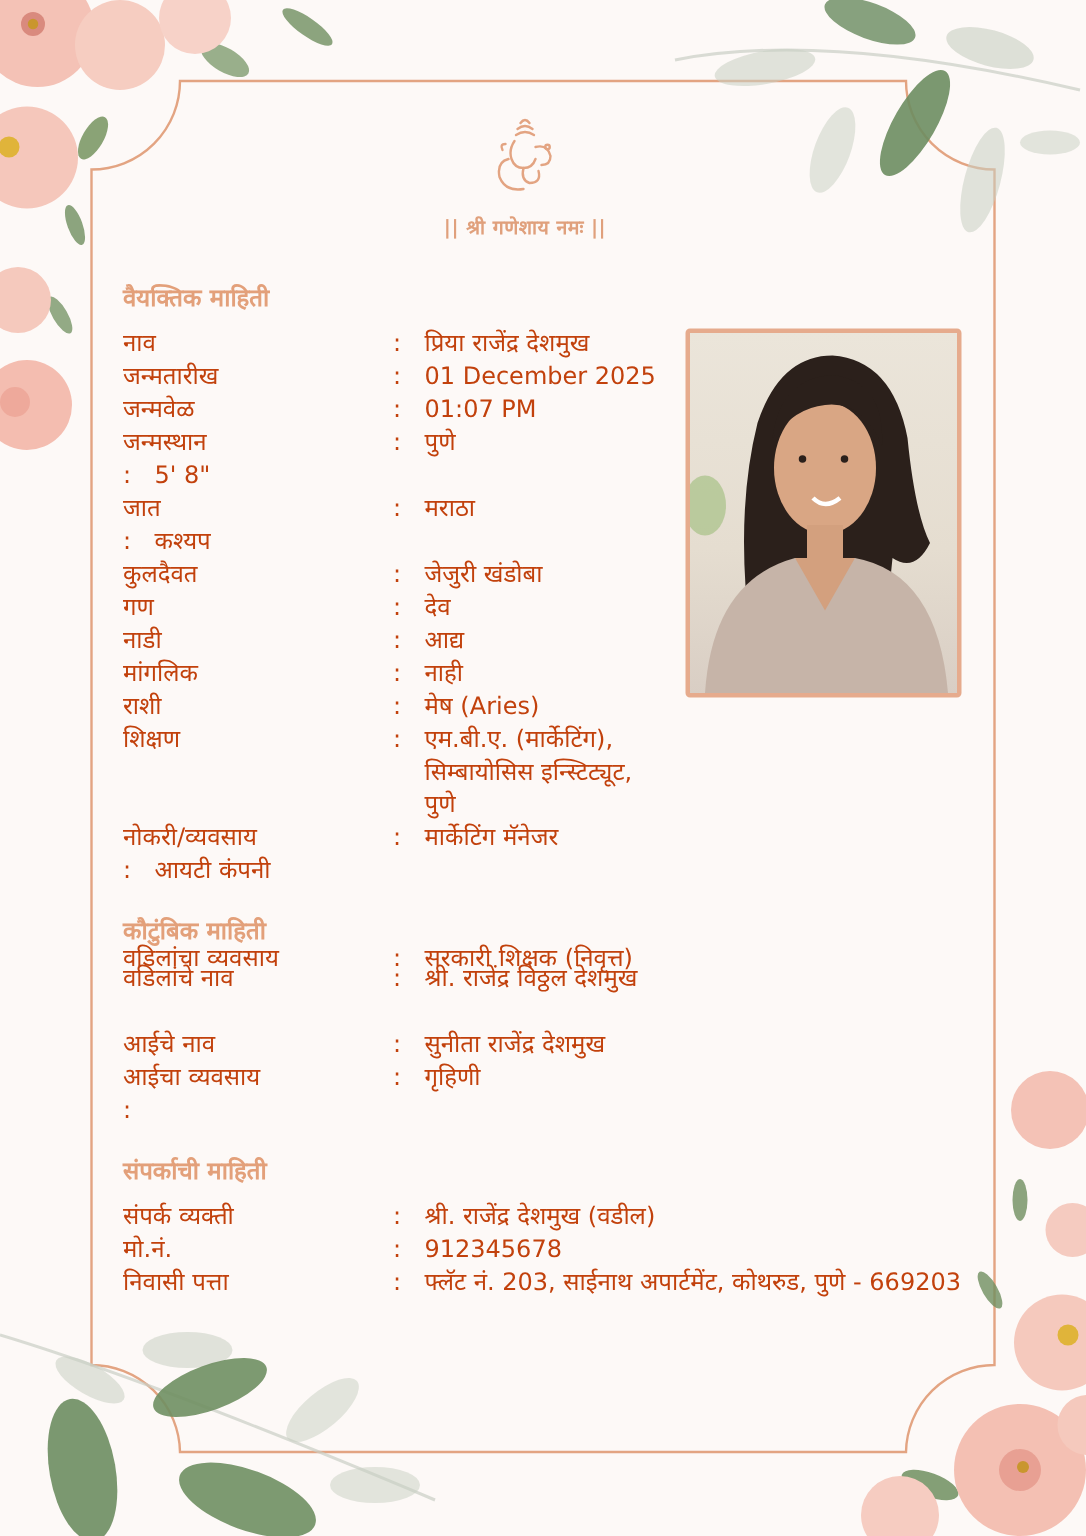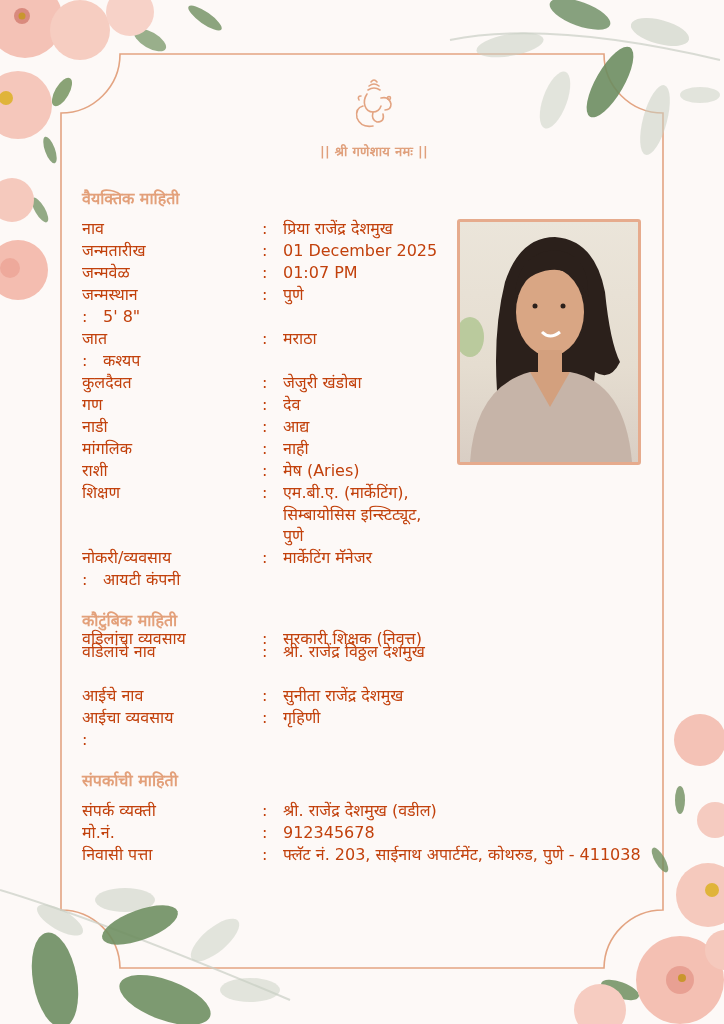--- a/index.html
+++ b/index.html
@@ -4,21 +4,21 @@
 <style>
   html, body { margin: 0; padding: 0; }
   body {
     width: 724px; height: 1024px; position: relative; overflow: hidden;
     background: #fdf9f7;
     font-family: "DejaVu Sans", "Liberation Sans", sans-serif;
     color: #3a3a3a;
   }
   .deco { position: absolute; pointer-events: none; }
   .frame-svg { position: absolute; left: 0; top: 0; }
-  .header { position: absolute; left: 0; width: 700px; top: 76px; text-align: center; margin-left: 24px; }
+  .header { position: absolute; left: 0; width: 700px; top: 76px; text-align: center; }
   .ganesha { width: 50px; height: 56px; display: inline-block; }
   .mantra { margin-top: 6px; font-size: 13px; font-weight: bold; color: #e0a07c; letter-spacing: 0.3px; }
   .section-title {
     position: absolute; left: 82px; font-size: 16px; font-weight: bold; color: #e3a07a;
   }
   .row { position: absolute; left: 82px; font-size: 16px; line-height: 21.6px; display: flex; color: #c2410c; }
   .row .label { width: 180px; }
   .row .colon { width: 21px; }
   .row .value { width: 360px; }
   .photo-frame {
@@ -230,14 +230,14 @@
   <span class="value">श्री. राजेंद्र देशमुख (वडील)</span>
 </div>
 <div class="row" style="top:822px">
   <span class="label">मो.नं.</span>
   <span class="colon">:</span>
   <span class="value">912345678</span>
 </div>
 <div class="row" style="top:844px">
   <span class="label">निवासी पत्ता</span>
   <span class="colon">:</span>
-  <span class="value" style="width:400px;white-space:nowrap">फ्लॅट नं. 203, साईनाथ अपार्टमेंट, कोथरुड, पुणे - 411038</span>
+  <span class="value" style="width:400px;white-space:nowrap">फ्लॅट नं. 203, साईनाथ अपार्टमेंट, कोथरुड, पुणे - 669203</span>
 </div>
 
 </body></html>

